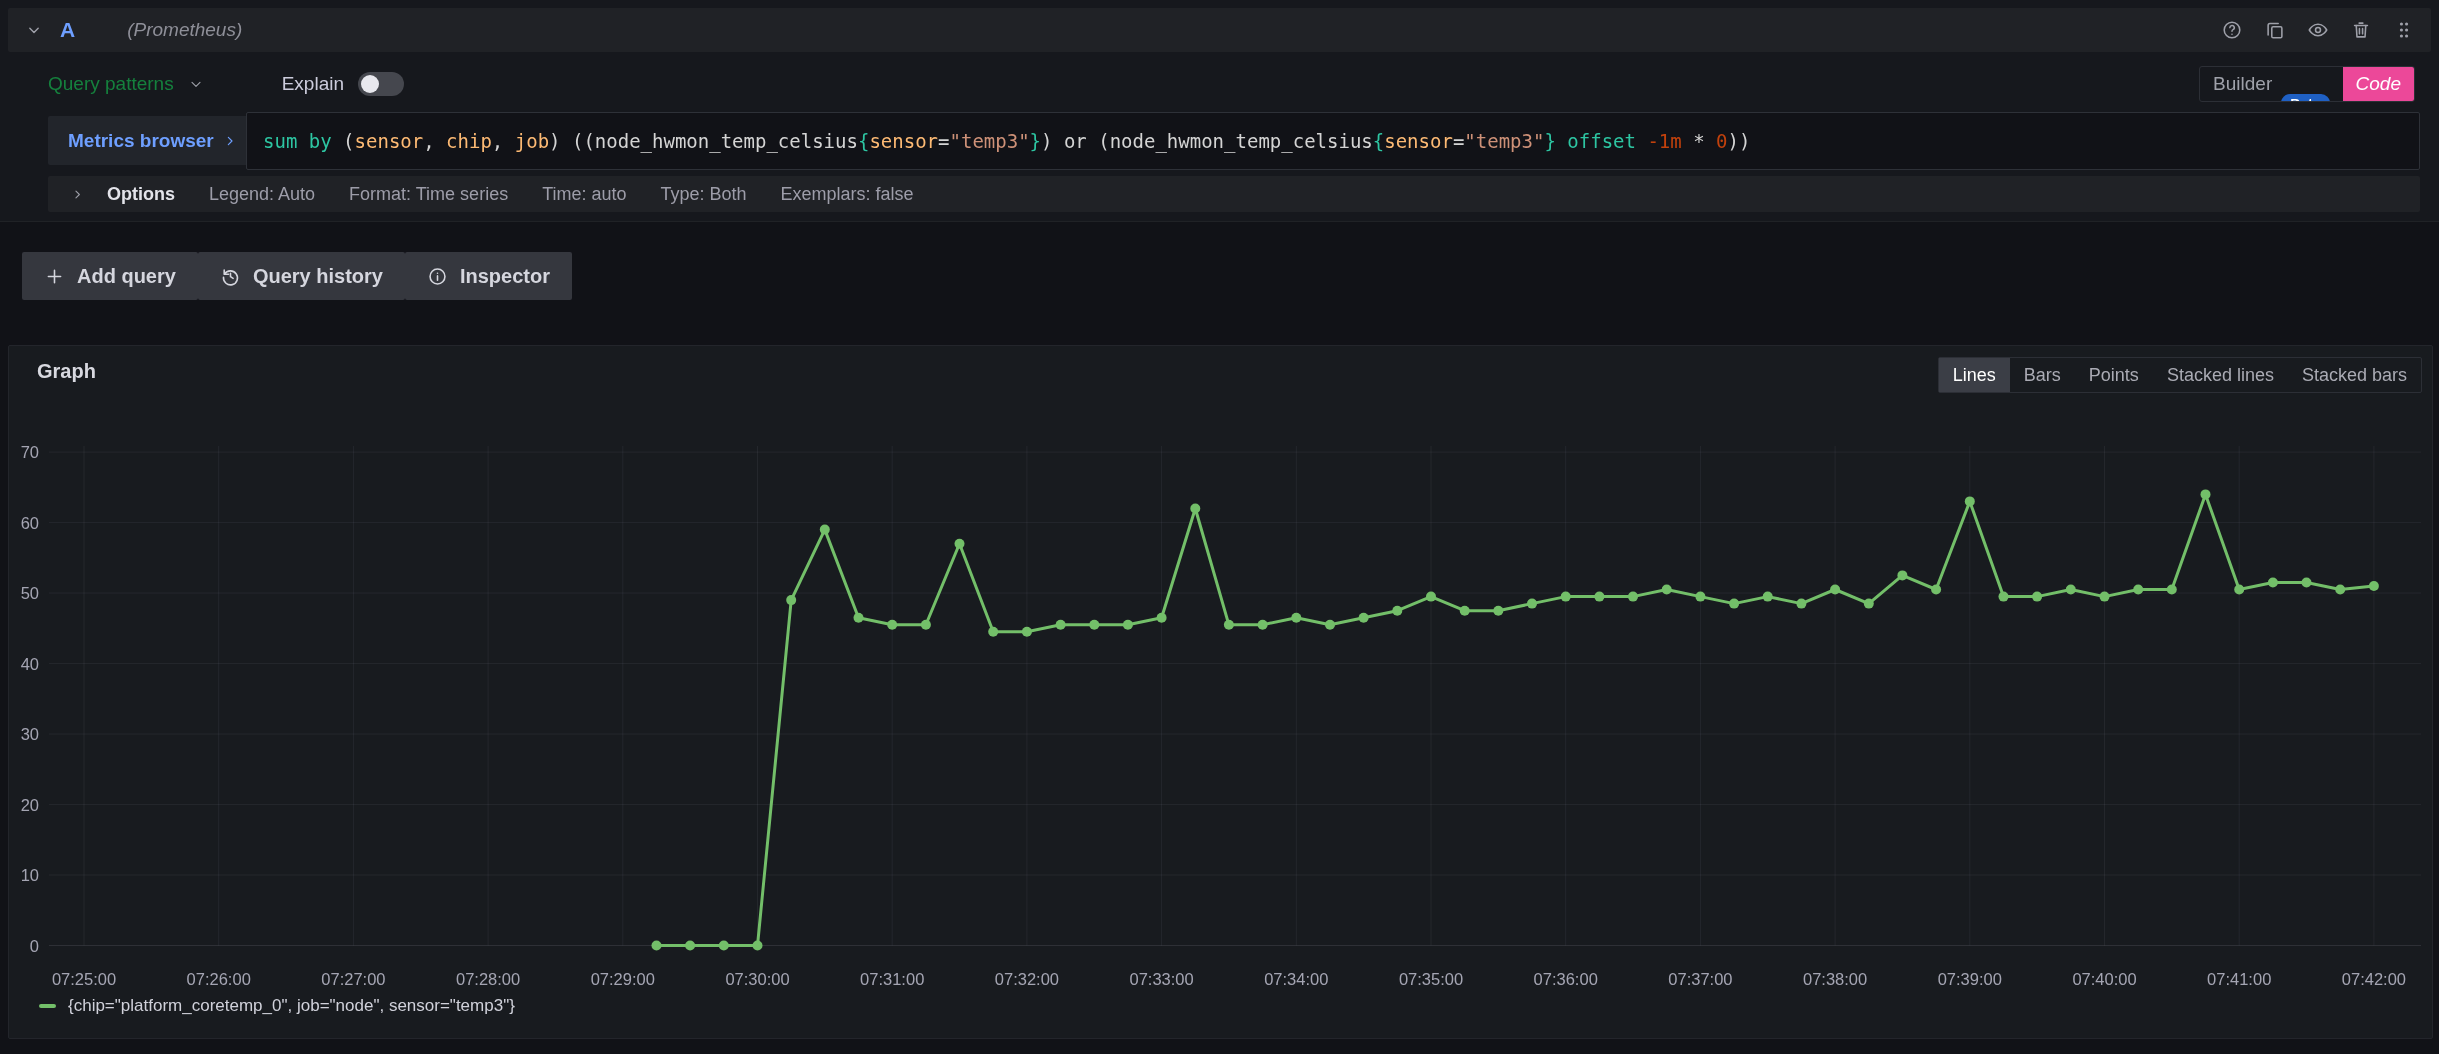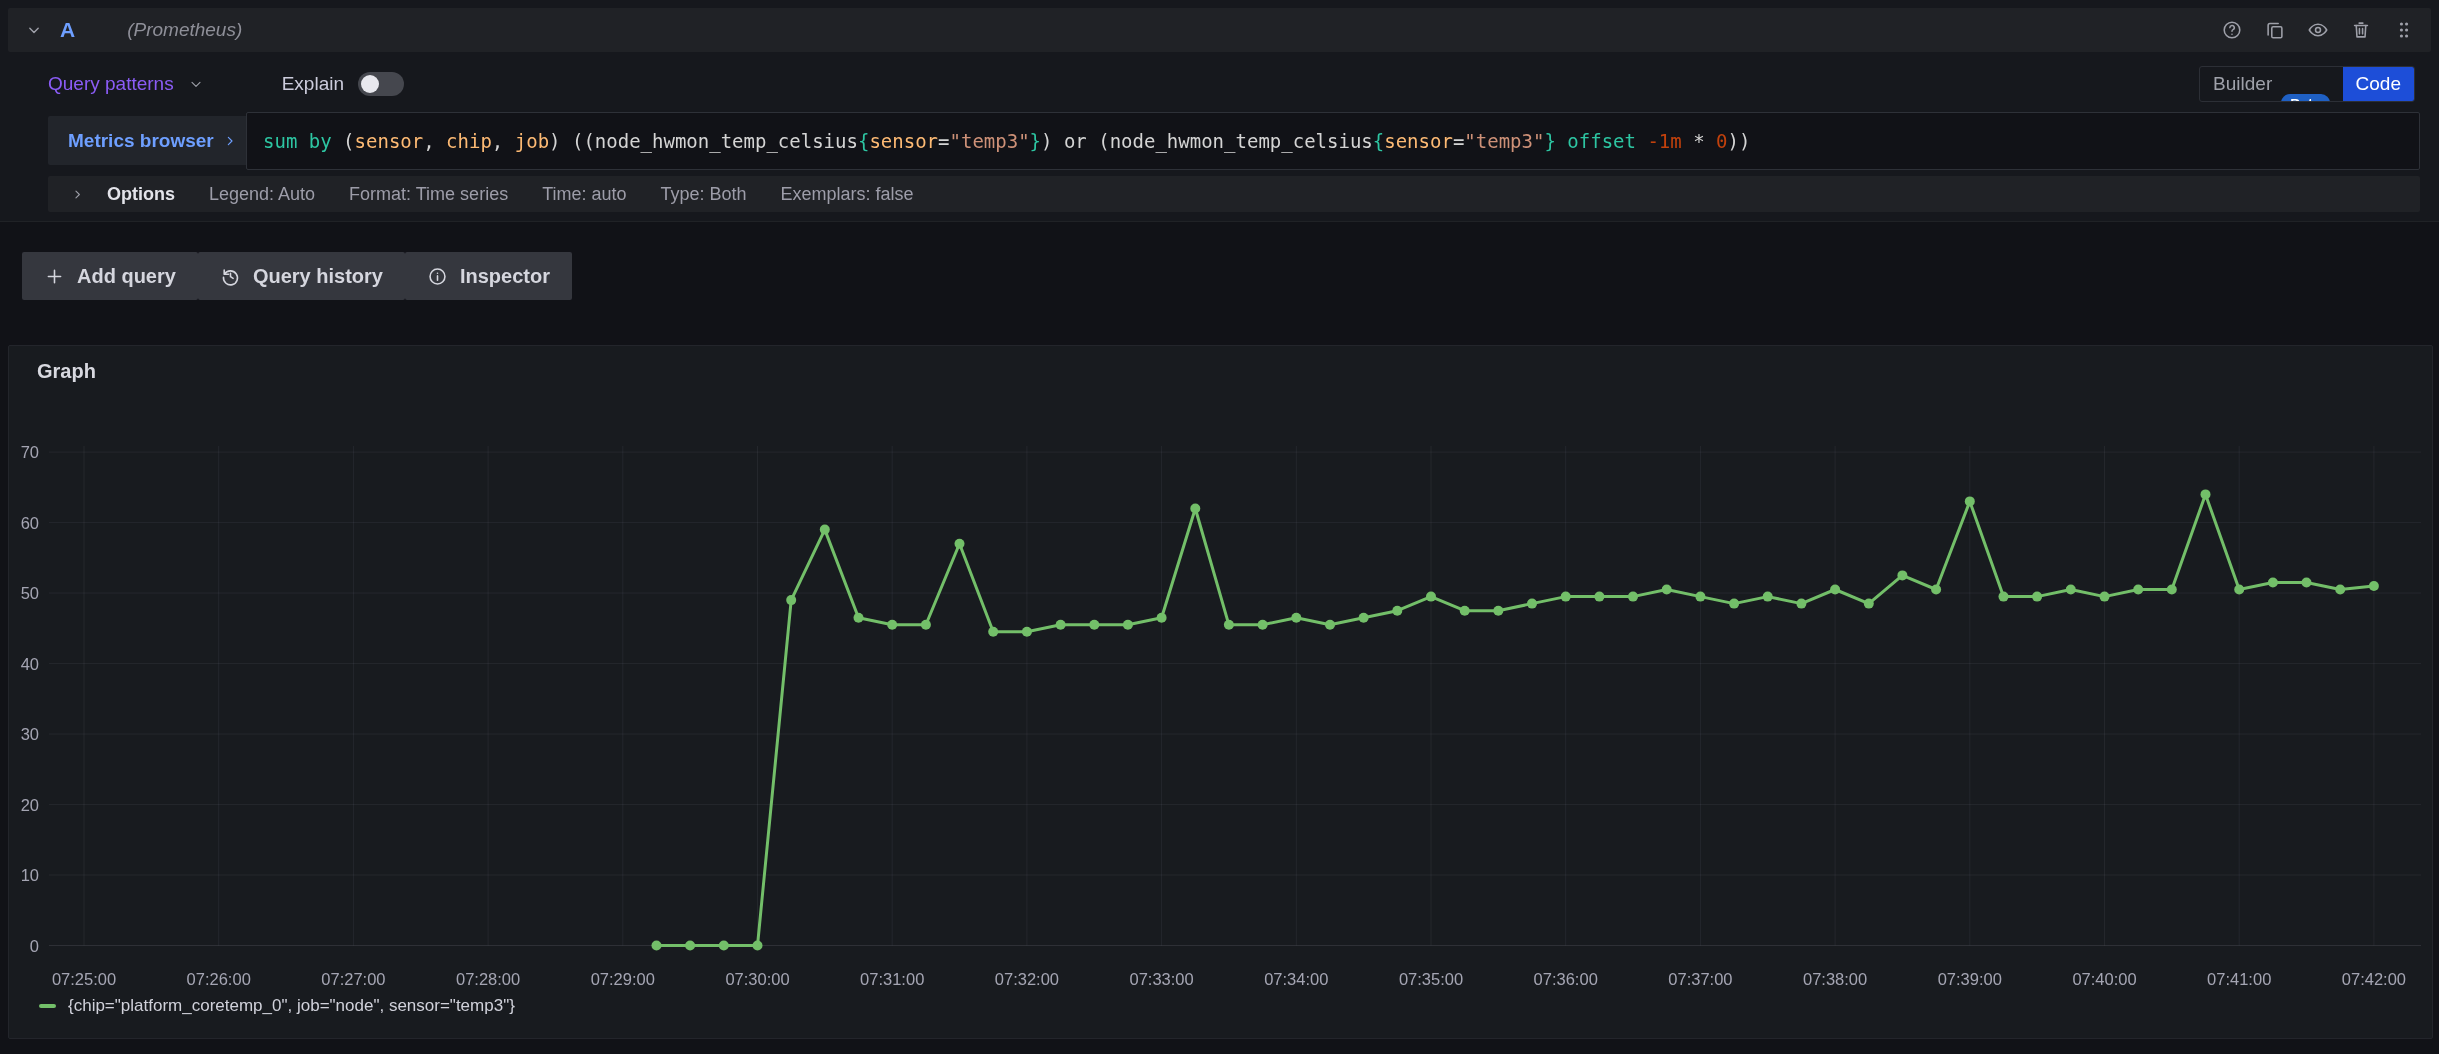--- a/index.html
+++ b/index.html
@@ -11,29 +11,29 @@
              display:flex;align-items:center;padding:0 16px;}
   .qe-header .chev{color:#9ea0a9;margin-right:16px;display:flex;}
   .refid{color:#6e9fff;font-size:21px;font-weight:600;margin-right:52px;}
   .ds{color:#8e8f98;font-size:19px;font-style:italic;}
   .spacer{flex:1;}
   .hicons{display:flex;align-items:center;gap:21px;color:#9ea0a9;}
   .icon{display:inline-flex;align-items:center;justify-content:center;}
   .icon svg{stroke:currentColor;fill:none;stroke-width:1.7;stroke-linecap:round;stroke-linejoin:round;}
   
   .row2{position:absolute;left:8px;top:62px;right:8px;height:44px;display:flex;align-items:center;padding:0 16px;}
-  .qpatterns{display:flex;align-items:center;gap:14px;margin-left:24px;font-size:19px;color:#8b5cf6;cursor:pointer;}
+  .qpatterns{display:flex;align-items:center;gap:14px;margin-left:24px;font-size:19px;color:#15803d;cursor:pointer;}
   .qpatterns .chev{color:#9ea0a9;display:flex;}
   .explain-wrap{display:flex;align-items:center;margin-left:78px;gap:14px;}
   .explain-label{font-size:19px;color:#ccccdc;}
   .toggle{width:46px;height:24px;border-radius:12px;background:#45474e;position:relative;cursor:pointer;}
   .toggle .knob{position:absolute;left:3px;top:3px;width:18px;height:18px;border-radius:50%;background:#e8e8ee;}
   .mode-switch{margin-left:auto;display:flex;align-items:stretch;height:34px;border:1px solid #2c2f36;border-radius:3px;overflow:hidden;text-align:center;}
   .mode-switch .seg{display:flex;align-items:center;padding:0 13px;font-size:19px;color:#9fa1aa;cursor:pointer;gap:9px;}
-  .mode-switch .seg.active{background:#1d4ed8;color:#ffffff;}
+  .mode-switch .seg.active{background:#ec4899;color:#ffffff;font-style:italic;}
   .beta{background:#1f60c4;color:#fff;font-size:14px;font-weight:700;padding:2px 9px;border-radius:9px;margin-top:40px;}
   
   .metrics-btn{position:absolute;left:48px;top:116px;height:49px;background:#22252b;border-radius:2px;
                display:flex;align-items:center;padding:0 20px;color:#6e9fff;font-size:19px;font-weight:600;cursor:pointer;gap:8px;}
   .metrics-btn .chev{display:flex;color:#6e9fff;}
   .code-input{position:absolute;left:246px;top:112px;right:19px;height:56px;background:#111217;border:1px solid #2e3138;
               border-radius:2px;display:flex;align-items:center;padding:0 16px;
               font-family:"DejaVu Sans Mono","Liberation Mono",monospace;font-size:19px;white-space:pre;cursor:text;}
   .tk-kw{color:#2dc5a2;} .tk-lb{color:#fdba74;} .tk-st{color:#ce9178;} .tk-nm{color:#c2410c;} .tk-pl{color:#d4d4d4;} .tk-br{color:#2dc5a2;}
   
@@ -194,20 +194,27 @@
             <path d="M12 11.3v4.9"></path>
             <circle cx="12" cy="8.2" r=".9" fill="currentColor" stroke="none"></circle>
           </svg>
         </span>
         <span>Inspector</span>
       </button>
     </div>
 
   <div class="panel">
     <div class="panel-title">Graph</div>
+    <div class="viz-tabs" id="viz-tabs">
+        <span class="viz-tab active">Lines</span>
+        <span class="viz-tab">Bars</span>
+        <span class="viz-tab">Points</span>
+        <span class="viz-tab">Stacked lines</span>
+        <span class="viz-tab">Stacked bars</span>
+      </div>
     <svg class="chart-svg" id="chart" width="2421" height="692">
         <g>
           <line x1="75" y1="100" x2="75" y2="599.5" stroke="rgba(204,204,220,0.07)" stroke-width="1"></line>
           <line x1="209.7" y1="100" x2="209.7" y2="599.5" stroke="rgba(204,204,220,0.07)" stroke-width="1"></line>
           <line x1="344.4" y1="100" x2="344.4" y2="599.5" stroke="rgba(204,204,220,0.07)" stroke-width="1"></line>
           <line x1="479.09999999999997" y1="100" x2="479.09999999999997" y2="599.5" stroke="rgba(204,204,220,0.07)" stroke-width="1"></line>
           <line x1="613.8" y1="100" x2="613.8" y2="599.5" stroke="rgba(204,204,220,0.07)" stroke-width="1"></line>
           <line x1="748.5" y1="100" x2="748.5" y2="599.5" stroke="rgba(204,204,220,0.07)" stroke-width="1"></line>
           <line x1="883.1999999999999" y1="100" x2="883.1999999999999" y2="599.5" stroke="rgba(204,204,220,0.07)" stroke-width="1"></line>
           <line x1="1017.8999999999999" y1="100" x2="1017.8999999999999" y2="599.5" stroke="rgba(204,204,220,0.07)" stroke-width="1"></line>

